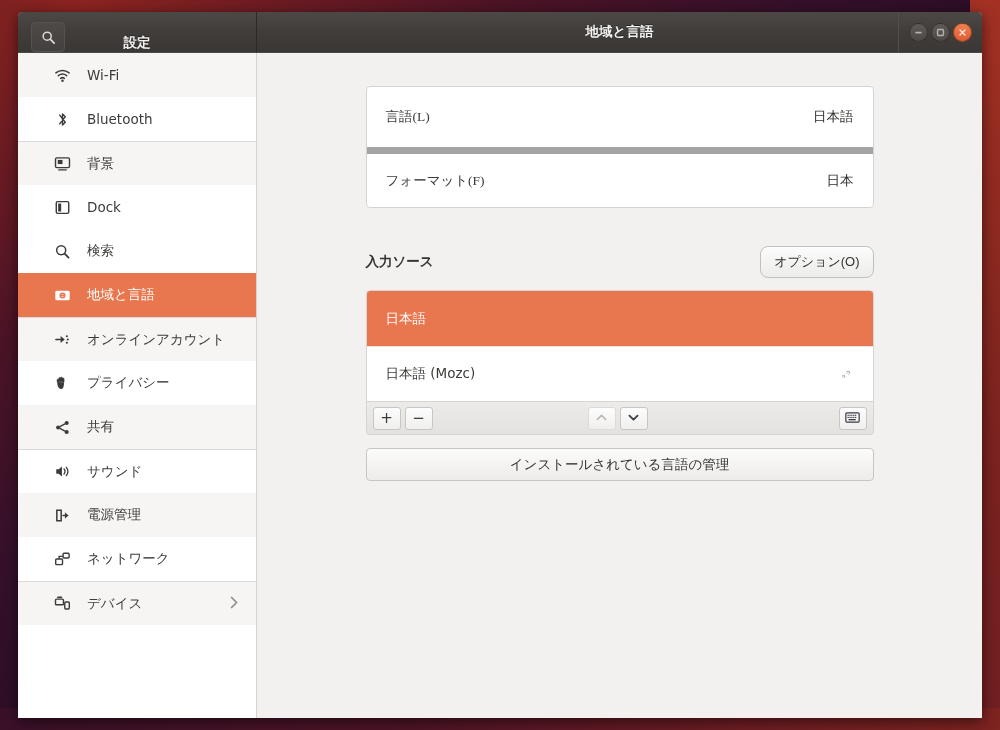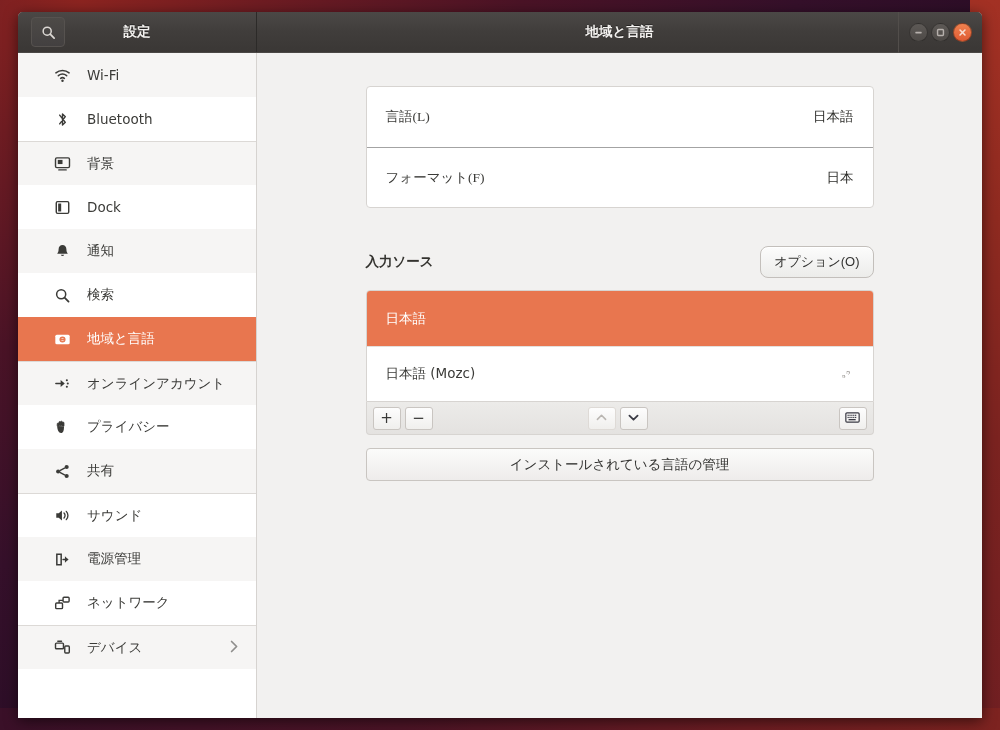--- a/index.html
+++ b/index.html
@@ -36,21 +36,21 @@
   
   .titlebar {
     height: 41px; flex: 0 0 41px;
     display: flex; align-items: stretch;
     background: linear-gradient(to bottom, #4b4846 0%, #403d3b 50%, #3a3735 100%);
     border-bottom: 1px solid #28262400;
     border-radius: 5px 5px 0 0;
   }
   .tb-left {
     width: 239px; flex: 0 0 239px;
-    display: flex; align-items: center;
+    display: flex; align-items: flex-end;
     border-right: 1px solid #2c2a28;
     background: linear-gradient(to bottom, #4b4846 0%, #403d3b 50%, #3a3735 100%);
     position: relative;
     padding-left: 8px;
   }
   .search-btn {
     width: 34px; height: 30px; margin-left: 5px;
     border: 1px solid #56524f;
     border-radius: 4px;
     background: linear-gradient(to bottom, #4d4a47, #434040);
@@ -149,21 +149,21 @@
   }
   .row {
     height: 60px;
     display: flex; align-items: center; justify-content: space-between;
     padding: 0 19px;
     font-size: 13.5px;
     color: #3b3b38;
     cursor: pointer;
     font-family: Liberation Serif, serif;
   }
-  .row + .row { border-top: 1px solid #a3a3a3; }
+  .row + .row { border-top: 7px solid #a3a3a3; }
   .row .val { color: #2e2e2b; }
 
   .sec-head {
     margin-top: 38px;
     height: 32px;
     display: flex; align-items: center; justify-content: space-between; gap: 31px;
   }
   .sec-title { font-size: 13.5px; font-weight: bold; color: #34332f; }
   .btn {
     font-size: 13px; color: #333331;
@@ -312,29 +312,20 @@
       <div class="side-item plain">
         <span class="ico">
           <svg width="17" height="17" viewBox="0 0 18 18">
             <rect x="2.4" y="2.8" width="13.2" height="12.4" rx="1.4" fill="none" stroke="#3b3b38" stroke-width="1.5"></rect>
             <rect x="4.4" y="4.8" width="3.2" height="8.4" fill="#3b3b38"></rect>
           </svg>
         </span>
         <span class="lbl">Dock</span>
       </div>
 
-      <div class="side-item alt">
-        <span class="ico">
-          <svg width="17" height="17" viewBox="0 0 18 18">
-            <path d="M9 2.2c-2.5 0-4.1 1.8-4.1 4.2 0 3.2-1.1 4.3-1.5 4.9h11.2c-.4-.6-1.5-1.7-1.5-4.9 0-2.4-1.6-4.2-4.1-4.2z" fill="#3b3b38"></path>
-            <path d="M7.2 12.4a1.9 1.9 0 0 0 3.6 0z" fill="#3b3b38"></path>
-          </svg>
-        </span>
-        <span class="lbl">通知</span>
-      </div>
 
       <div class="side-item plain">
         <span class="ico">
           <svg width="17" height="17" viewBox="0 0 18 18">
             <circle cx="7.6" cy="7.6" r="4.8" fill="none" stroke="#3b3b38" stroke-width="1.6"></circle>
             <line x1="11.2" y1="11.2" x2="15.4" y2="15.4" stroke="#3b3b38" stroke-width="1.9" stroke-linecap="round"></line>
           </svg>
         </span>
         <span class="lbl">検索</span>
       </div>

